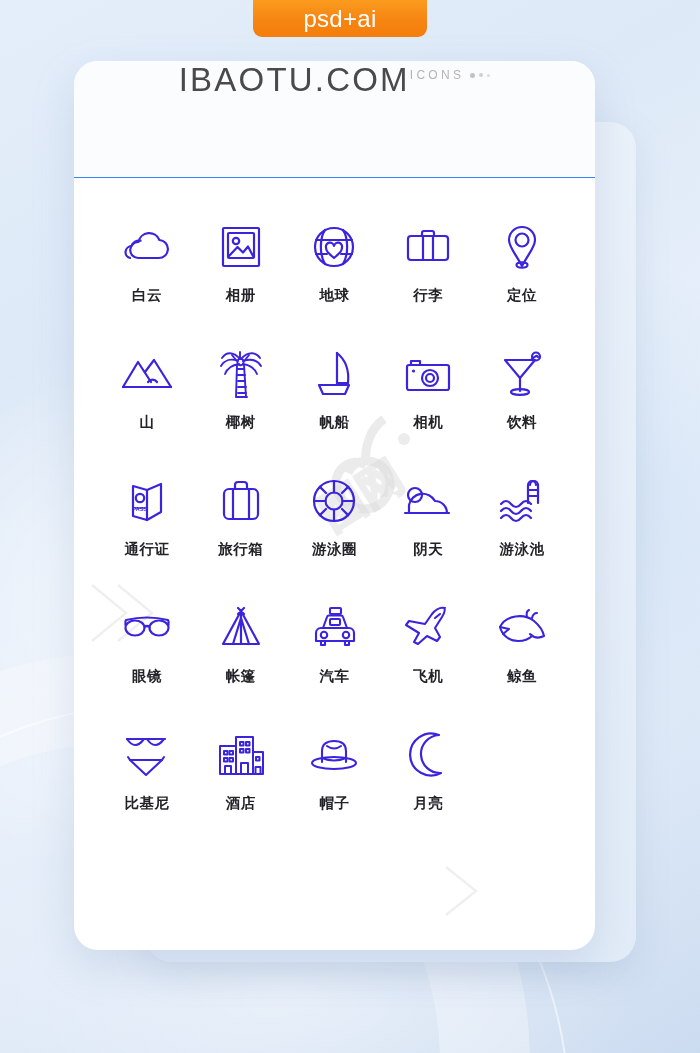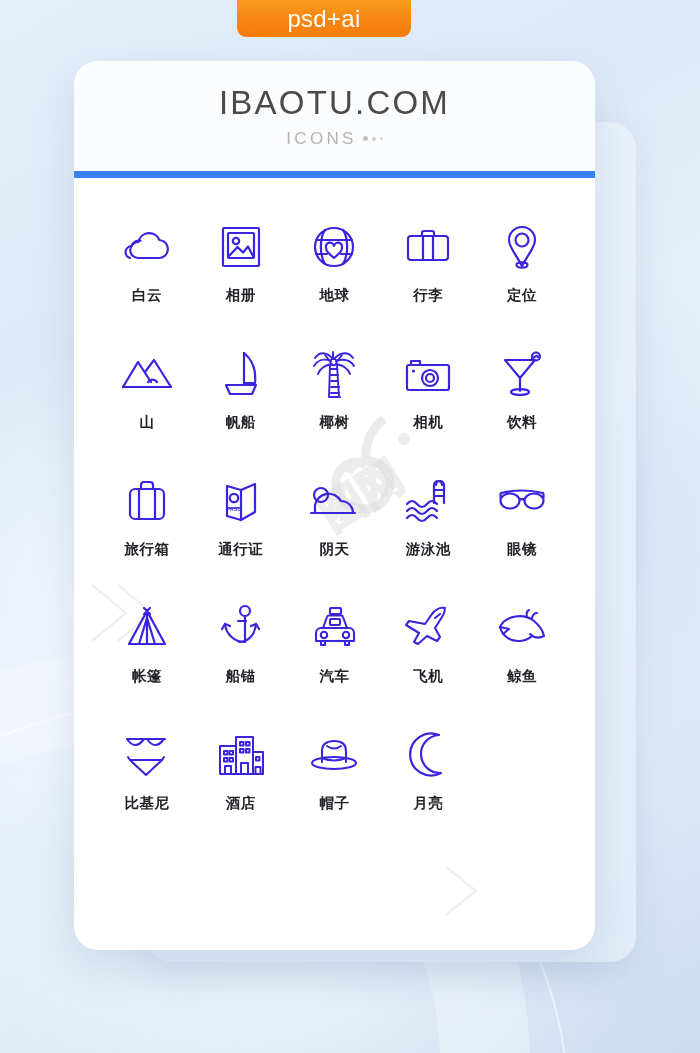--- a/index.html
+++ b/index.html
@@ -54,21 +54,21 @@
     left: -250px; bottom: -470px;
     width: 820px; height: 820px;
     border-radius: 50%;
     border: 2px solid rgba(255,255,255,.55);
     pointer-events: none;
   }
 
   
   .badge {
     position: absolute;
-    left: 237px; top: 0;
+    left: 253px; top: 0;
     width: 174px; height: 37px;
     background: linear-gradient(180deg, #fb9b1e 0%, #f68512 55%, #f57d0b 100%);
     border-radius: 0 0 9px 9px;
     color: #ffffff;
     font-size: 24px;
     letter-spacing: .3px;
     display: flex;
     align-items: center;
     justify-content: center;
     z-index: 8;
@@ -94,39 +94,39 @@
     border-radius: 24px;
     box-shadow: 0 16px 42px rgba(120,146,185,.22);
     z-index: 3;
     overflow: hidden;
   }
 
   .card-header {
     height: 117px;
     background: #fbfcfe;
     display: flex;
-    flex-direction: column;
-    align-items: center;
+    flex-direction: row;
+    align-items: flex-start;
     justify-content: center;
-    border-bottom: 7px solid #3b82f6;
+    border-bottom: 1px solid #3b82f6;
   }
   .brand-title {
     font-size: 33px;
     letter-spacing: 2.2px;
     color: #4a4a4a;
     font-weight: 400;
   }
   .brand-sub-row {
     margin-top: 7px;
     display: flex;
     align-items: center;
     gap: 6px;
   }
   .brand-sub {
-    font-size: 17px;
+    font-size: 12px;
     letter-spacing: 3.3px;
     color: #b4b4b4;
   }
   .dots { display: flex; align-items: center; gap: 4px; }
   .dot { background: #c2c2c2; border-radius: 50%; display: block; }
   .dot.d1 { width: 5px; height: 5px; }
   .dot.d2 { width: 4px; height: 4px; background: #cfcfcf; }
   .dot.d3 { width: 3px; height: 3px; background: #dcdcdc; }
 
   
@@ -290,47 +290,47 @@
             <path d="M2 30 h48"></path>
             <path d="M24 15 L33 3 L50 30"></path>
             <path d="M27 25 a5.5 5.5 0 0 1 9 0"></path>
           </svg>
         </div>
         <div class="cap">山</div>
       </div>
 
       <div class="cell">
         <div class="glyph">
-          <svg width="40" height="48" viewBox="0 0 40 48" fill="none" stroke="#3b24dd" stroke-width="2.2" stroke-linecap="round" stroke-linejoin="round">
-            <path d="M23 3 v30"></path>
-            <path d="M23 3 c10 8 12 20 11 30"></path>
-            <path d="M23 33 h11"></path>
-            <path d="M5 35 h30 l-4 9 h-22 z"></path>
-          </svg>
-        </div>
-        <div class="cap">帆船</div>
-      </div>
-
-      <div class="cell">
-        <div class="glyph">
           <svg width="44" height="50" viewBox="0 0 44 50" fill="none" stroke="#3b24dd" stroke-width="1.9" stroke-linecap="round" stroke-linejoin="round">
             <path d="M18 16 l-1 32 M25 16 l2 32 M17 48 h11"></path>
             <path d="M18 20 h7 M18 26 h8 M19 32 h7 M19 38 h8 M19 44 h8"></path>
             <circle cx="21.5" cy="13" r="3.2"></circle>
             <path d="M21 10 C14 2 7 3 3 9 M22 10 C29 2 37 3 41 9"></path>
             <path d="M19 12 C11 9 5 12 2 17 M24 12 C33 9 39 12 42 17"></path>
             <path d="M20 15 C13 16 8 20 6 25 M24 15 C31 16 36 20 38 25"></path>
             <path d="M21 9 v-6 M17 11 l-4 -5 M26 11 l4 -5"></path>
           </svg>
         </div>
         <div class="cap">椰树</div>
       </div>
 
       <div class="cell">
         <div class="glyph">
+          <svg width="40" height="48" viewBox="0 0 40 48" fill="none" stroke="#3b24dd" stroke-width="2.2" stroke-linecap="round" stroke-linejoin="round">
+            <path d="M23 3 v30"></path>
+            <path d="M23 3 c10 8 12 20 11 30"></path>
+            <path d="M23 33 h11"></path>
+            <path d="M5 35 h30 l-4 9 h-22 z"></path>
+          </svg>
+        </div>
+        <div class="cap">帆船</div>
+      </div>
+
+      <div class="cell">
+        <div class="glyph">
           <svg width="46" height="38" viewBox="0 0 46 38" fill="none" stroke="#3b24dd" stroke-width="2.2" stroke-linecap="round" stroke-linejoin="round">
             <path d="M6 10 v-4 h9 v4"></path>
             <rect x="2" y="10" width="42" height="25" rx="2"></rect>
             <circle cx="25" cy="23" r="8"></circle>
             <circle cx="25" cy="23" r="4"></circle>
             <circle cx="8.5" cy="16" r="1.6" fill="#3b24dd" stroke="none"></circle>
           </svg>
         </div>
         <div class="cap">相机</div>
       </div>
@@ -344,43 +344,54 @@
             <path d="M30 9 c4 -4 6 -5 7 -3"></path>
             <circle cx="35" cy="5.5" r="4"></circle>
           </svg>
         </div>
         <div class="cap">饮料</div>
       </div>
 
       <div class="cell">
         <div class="glyph">
           <svg width="40" height="46" viewBox="0 0 40 46" fill="none" stroke="#3b24dd" stroke-width="2.2" stroke-linecap="round" stroke-linejoin="round">
-            <path d="M14 11 v-4 a3 3 0 0 1 3 -3 h6 a3 3 0 0 1 3 3 v4"></path>
-            <rect x="3" y="11" width="34" height="30" rx="5"></rect>
-            <path d="M12 11 v30 M28 11 v30"></path>
-          </svg>
-        </div>
-        <div class="cap">旅行箱</div>
-      </div>
-
-      <div class="cell">
-        <div class="glyph">
-          <svg width="40" height="46" viewBox="0 0 40 46" fill="none" stroke="#3b24dd" stroke-width="2.2" stroke-linecap="round" stroke-linejoin="round">
             <path d="M6 8 l14 4 v30 L6 38 z"></path>
             <path d="M20 12 l14 -6 v28 l-14 8"></path>
             <circle cx="13" cy="20" r="4.2"></circle>
             <path class="pass-stroke" d="M8 30 h10" stroke-width="1.6"></path>
             <text x="13" y="33" text-anchor="middle" class="pass-label" fill="#3b24dd" stroke="none">PASS</text>
           </svg>
         </div>
         <div class="cap">通行证</div>
       </div>
 
-
-
+      <div class="cell">
+        <div class="glyph">
+          <svg width="40" height="46" viewBox="0 0 40 46" fill="none" stroke="#3b24dd" stroke-width="2.2" stroke-linecap="round" stroke-linejoin="round">
+            <path d="M14 11 v-4 a3 3 0 0 1 3 -3 h6 a3 3 0 0 1 3 3 v4"></path>
+            <rect x="3" y="11" width="34" height="30" rx="5"></rect>
+            <path d="M12 11 v30 M28 11 v30"></path>
+          </svg>
+        </div>
+        <div class="cap">旅行箱</div>
+      </div>
+
+
+
+      <div class="cell">
+        <div class="glyph">
+          <svg width="46" height="46" viewBox="0 0 46 46" fill="none" stroke="#3b24dd" stroke-width="2.2" stroke-linecap="round" stroke-linejoin="round">
+            <circle cx="23" cy="23" r="20"></circle>
+            <circle cx="23" cy="23" r="8.5"></circle>
+            <path d="M23 3 v11.5 M23 31.5 v11.5 M3 23 h11.5 M31.5 23 h11.5"></path>
+            <path d="M8.9 8.9 l6.1 6.1 M31 31 l6.1 6.1 M37.1 8.9 l-6.1 6.1 M15 31 l-6.1 6.1"></path>
+          </svg>
+        </div>
+        <div class="cap">游泳圈</div>
+      </div>
 
       <div class="cell">
         <div class="glyph">
           <svg width="52" height="36" viewBox="0 0 52 36" fill="none" stroke="#3b24dd" stroke-width="2.2" stroke-linecap="round" stroke-linejoin="round">
             <circle cx="13" cy="12" r="7"></circle>
             <path d="M7 30 h38 a12 12 0 0 0 -12 -12 a14 14 0 0 0 -26 4 z"></path>
             <path d="M3 30 h44"></path>
           </svg>
         </div>
         <div class="cap">阴天</div>
@@ -420,34 +431,20 @@
             <path d="M22 5 L4 38 h36 z"></path>
             <path d="M22 5 v33"></path>
             <path d="M22 12 L14 38 M22 12 L30 38"></path>
             <path d="M19 2 l6 6 M25 2 l-6 6"></path>
           </svg>
         </div>
         <div class="cap">帐篷</div>
       </div>
 
 
-      <div class="cell">
-        <div class="glyph">
-          <svg width="42" height="48" viewBox="0 0 42 48" fill="none" stroke="#3b24dd" stroke-width="2.2" stroke-linecap="round" stroke-linejoin="round">
-            <circle cx="25" cy="7" r="5"></circle>
-            <path d="M25 12 v26"></path>
-            <path d="M25 38 C14 38 6 30 5 20"></path>
-            <path d="M25 38 c10 0 16 -8 17 -18" transform="translate(-6,0)"></path>
-            <path d="M5 20 l-3 5 M5 20 l5 2"></path>
-            <path d="M36 20 l3 5 M36 20 l-5 2"></path>
-            <path d="M18 17 h8"></path>
-          </svg>
-        </div>
-        <div class="cap">船锚</div>
-      </div>
 
 
       <div class="cell">
         <div class="glyph">
           <svg width="48" height="44" viewBox="0 0 48 44" fill="none" stroke="#3b24dd" stroke-width="2.1" stroke-linecap="round" stroke-linejoin="round">
             <rect x="20" y="2" width="11" height="6" rx="1"></rect>
             <path d="M13 22 l4 -11 a2 2 0 0 1 2 -1.5 h12 a2 2 0 0 1 2 1.5 l4 11"></path>
             <path d="M6 35 v-8 a5 5 0 0 1 5 -5 h28 a5 5 0 0 1 5 5 v8 z"></path>
             <circle cx="14" cy="29" r="3.2"></circle>
             <circle cx="36" cy="29" r="3.2"></circle>

